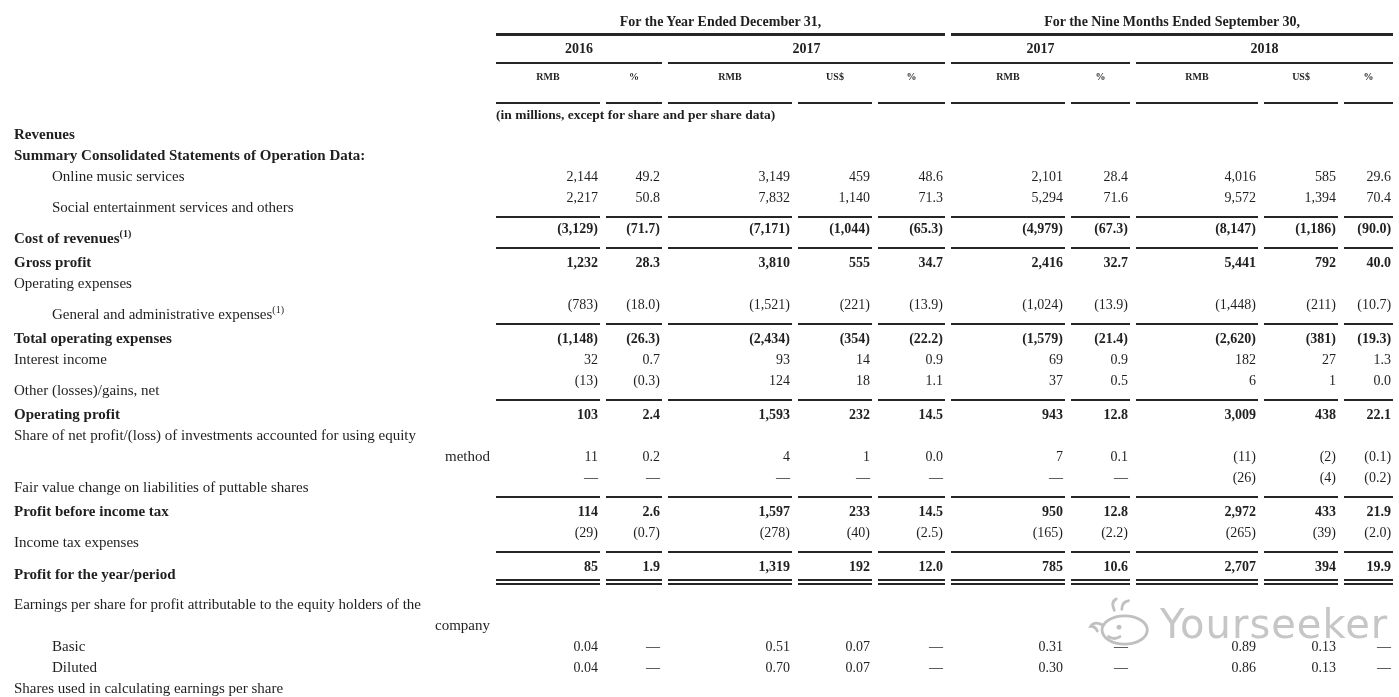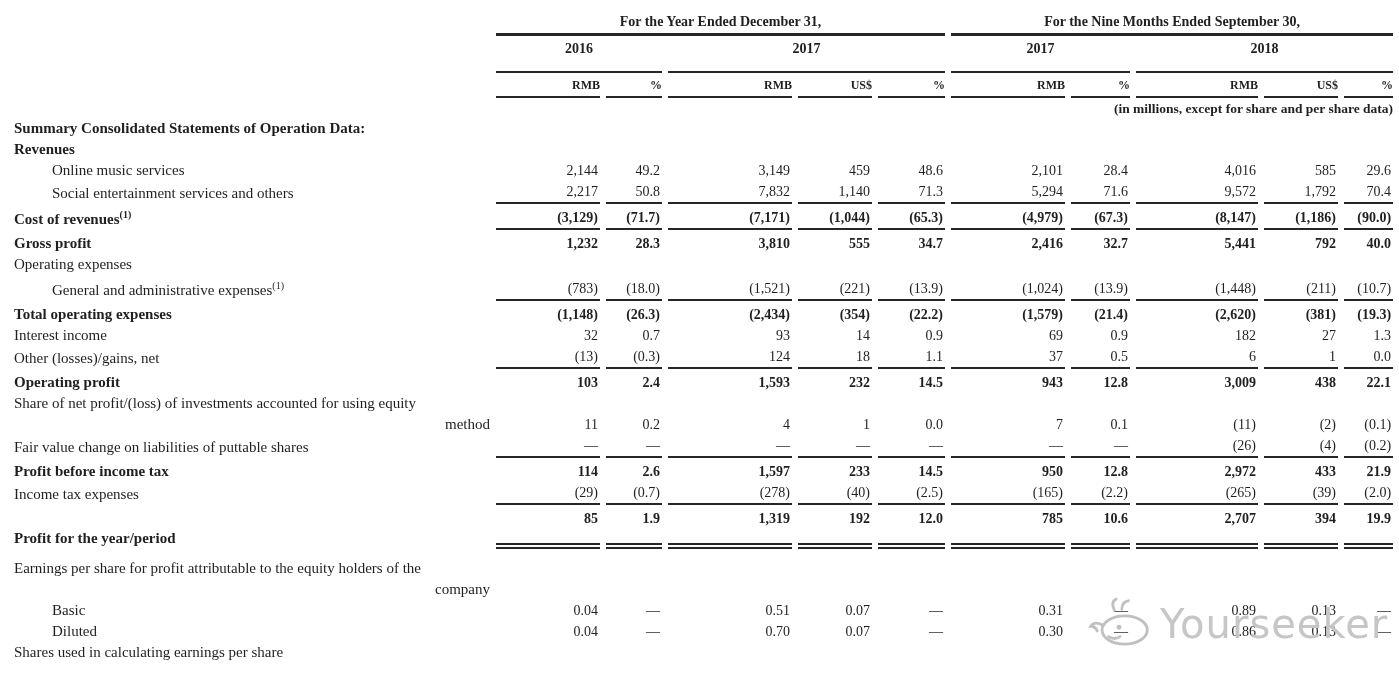--- a/index.html
+++ b/index.html
@@ -16,33 +16,33 @@
     border-spacing: 6px 0;
     table-layout: fixed;
     width: 1399px;
     margin-top: 8px;
   }
   th, td { padding: 0; vertical-align: bottom; }
   thead th { font-weight: bold; }
   .grp  { font-size: 14px; line-height: 20px; height: 24px;
           border-bottom: 3px solid #262626; padding-bottom: 1px; }
   .yr   { text-align: center; font-size: 14px; line-height: 19px; height: 22px;
-          border-bottom: 2.5px solid #262626; padding-bottom: 13px; }
-  .cur  { text-align: right; font-size: 12px; line-height: 19px; height: 22px;
-          border-bottom: 2.5px solid #262626; padding-bottom: 1px; }
-  .units{ text-align: right; font-size: 13.5px; line-height: 18px; height: 20px; font-weight: bold; }
+          border-bottom: 2.5px solid #262626; padding-bottom: 4px; }
+  .cur  { text-align: center; font-size: 10px; line-height: 19px; height: 22px;
+          border-bottom: 2.5px solid #262626; padding-bottom: 16px; }
+  .units{ text-align: left; font-size: 13.5px; line-height: 18px; height: 20px; font-weight: bold; }
   td.lbl { text-align: left; font-size: 15px; line-height: 21px; white-space: nowrap; }
   td.lbl .l1, td.lbl .l2 { white-space: nowrap; }
   td.ind0 { padding-left: 8px; }
   td.ind1 { padding-left: 46px; }
   td.lbl .l2 { padding-left: 20px; text-align: right; }
   td.num { text-align: right; font-size: 14px; line-height: 21px; white-space: nowrap; padding-right: 2px; }
   .bold { font-weight: bold; }
-  td.ru  { border-bottom: 2px solid #262626; padding-bottom: 0; margin-top: 46px; }
-  td.ruu { border-bottom: 6px double #262626; padding-bottom: 14px; }
+  td.ru  { border-bottom: 2px solid #262626; padding-bottom: 8px; margin-top: 46px; }
+  td.ruu { border-bottom: 6px double #262626; padding-bottom: 2px; }
   tr.after-rule td   { padding-top: 3px; }
   tr.after-double td { padding-top: 9px; }
   .watermark {
     position: absolute; left: 1086px; top: 596px;
     display: flex; align-items: center; gap: 8px;
     pointer-events: none; z-index: 5; justify-content: flex-end;
   }
   .watermark-text {
     font-family: "DejaVu Sans", sans-serif;
     font-size: 40px; line-height: 1;
@@ -94,34 +94,34 @@
         <th class="cur">US$</th>
         <th class="cur">%</th>
       </tr>
       <tr>
         <th></th>
         <th class="units" colspan="10">(in millions, except for share and per share data)</th>
       </tr>
     </thead>
     <tbody>
         <tr>
+          <td class="lbl ind0 bold">Revenues</td>
+          <td class="num bold"></td>
+          <td class="num bold"></td>
+          <td class="num bold"></td>
+          <td class="num bold"></td>
+          <td class="num bold"></td>
+          <td class="num bold"></td>
+          <td class="num bold"></td>
+          <td class="num bold"></td>
+          <td class="num bold"></td>
+          <td class="num bold"></td>
+        </tr>
+        <tr>
           <td class="lbl ind0 bold">Summary Consolidated Statements of Operation Data:</td>
-          <td class="num bold"></td>
-          <td class="num bold"></td>
-          <td class="num bold"></td>
-          <td class="num bold"></td>
-          <td class="num bold"></td>
-          <td class="num bold"></td>
-          <td class="num bold"></td>
-          <td class="num bold"></td>
-          <td class="num bold"></td>
-          <td class="num bold"></td>
-        </tr>
-        <tr>
-          <td class="lbl ind0 bold">Revenues</td>
           <td class="num bold"></td>
           <td class="num bold"></td>
           <td class="num bold"></td>
           <td class="num bold"></td>
           <td class="num bold"></td>
           <td class="num bold"></td>
           <td class="num bold"></td>
           <td class="num bold"></td>
           <td class="num bold"></td>
           <td class="num bold"></td>
@@ -142,21 +142,21 @@
         <tr>
           <td class="lbl ind1">Social entertainment services and others</td>
           <td class="num ru">2,217</td>
           <td class="num ru">50.8</td>
           <td class="num ru">7,832</td>
           <td class="num ru">1,140</td>
           <td class="num ru">71.3</td>
           <td class="num ru">5,294</td>
           <td class="num ru">71.6</td>
           <td class="num ru">9,572</td>
-          <td class="num ru">1,792</td>
+          <td class="num ru">1,394</td>
           <td class="num ru">70.4</td>
         </tr>
         <tr>
           <td class="lbl ind0 bold">Cost of revenues<sup style="font-size: 10px;">(1)</sup></td>
           <td class="num bold ru">(3,129)</td>
           <td class="num bold ru">(71.7)</td>
           <td class="num bold ru">(7,171)</td>
           <td class="num bold ru">(1,044)</td>
           <td class="num bold ru">(65.3)</td>
           <td class="num bold ru">(4,979)</td>

